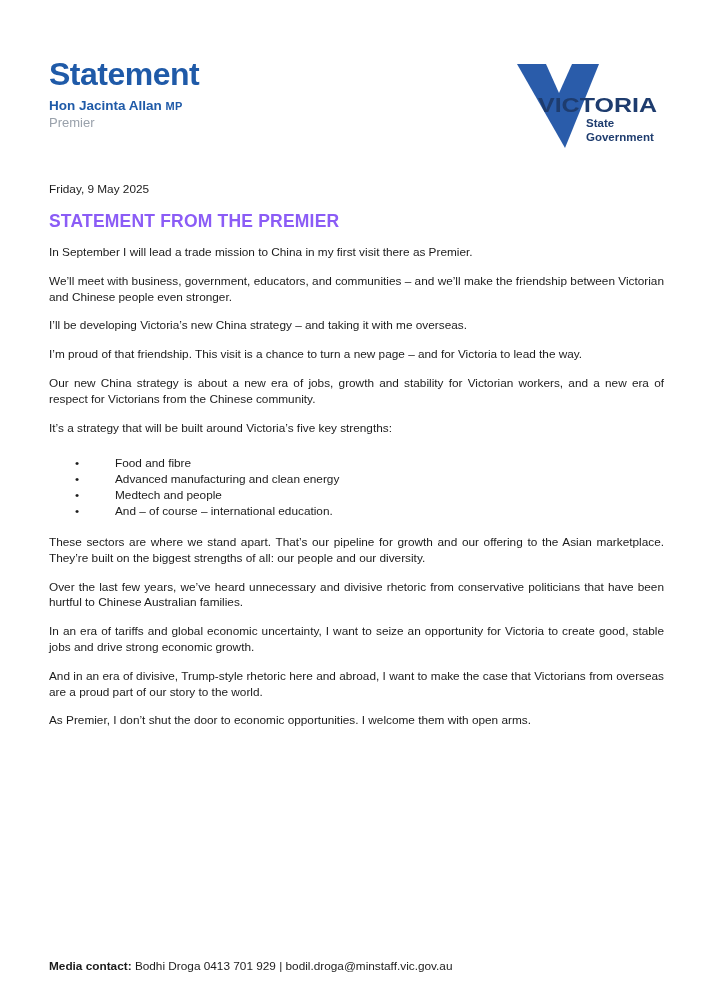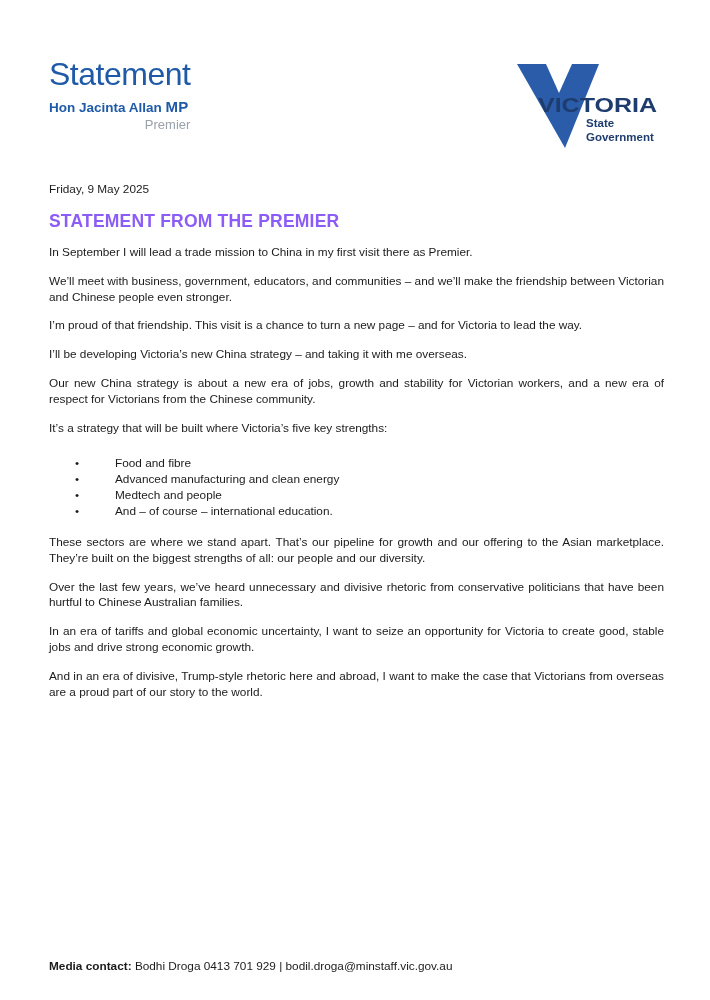--- a/index.html
+++ b/index.html
@@ -16,39 +16,38 @@
   }
   
   .masthead {
     display: flex;
     justify-content: space-between;
     align-items: flex-start;
     height: 92px;
   }
   .mast-title {
     font-size: 32px;
-    font-weight: normal;
+    font-weight: bold;
     color: #1f5aa8;
     letter-spacing: -0.5px;
     line-height: 1;
   }
   .mast-author {
     margin-top: 9px;
     font-size: 13.5px;
     font-weight: bold;
     color: #1f5aa8;
     line-height: 1.1;
   }
-  .postnominal { font-size: 15px; letter-spacing: 0.3px; }
+  .postnominal { font-size: 11px; letter-spacing: 0.3px; }
   .mast-role {
     margin-top: 2px;
     font-size: 13px;
     color: #99a1ab;
     line-height: 1.1;
-    text-align: right;
   }
   .logo { margin-top: 2px; flex: 0 0 auto; }
   
   .date-line { margin: 32px 0 0; font-size: 11.8px; }
   .main-heading {
     margin: 15px 0 0;
     font-size: 17.5px;
     font-weight: bold;
     color: #8b5cf6;
     letter-spacing: 0.2px;
@@ -106,36 +105,37 @@
       </svg>
     </div>
   </header>
 
   <main>
     <p class="date-line">Friday, 9 May 2025</p>
     <h1 class="main-heading">STATEMENT FROM THE PREMIER</h1>
 
     <p class="body-p">In September I will lead a trade mission to China in my first visit there as Premier.</p>
     <p class="body-p">We’ll meet with business, government, educators, and communities – and we’ll make the friendship between Victorian and Chinese people even stronger.</p>
+    <p class="body-p">I’ll be developing Victoria’s new China strategy – and taking it with me overseas.</p>
     <p class="body-p">I’m proud of that friendship. This visit is a chance to turn a new page – and for Victoria to lead the way.</p>
-    <p class="body-p">I’ll be developing Victoria’s new China strategy – and taking it with me overseas.</p>
     <p class="body-p">Our new China strategy is about a new era of jobs, growth and stability for Victorian workers, and a new era of respect for Victorians from the Chinese community.</p>
-    <p class="body-p">It’s a strategy that will be built where Victoria’s five key strengths:</p>
+    <p class="body-p">It’s a strategy that will be built around Victoria’s five key strengths:</p>
 
     <ul class="strengths-list">
       <li>Food and fibre</li>
       <li>Advanced manufacturing and clean energy</li>
       <li>Medtech and people</li>
       <li>And – of course – international education.</li>
     </ul>
 
     <p class="body-p">These sectors are where we stand apart. That’s our pipeline for growth and our offering to the Asian marketplace. They’re built on the biggest strengths of all: our people and our diversity.</p>
     <p class="body-p">Over the last few years, we’ve heard unnecessary and divisive rhetoric from conservative politicians that have been hurtful to Chinese Australian families.</p>
     <p class="body-p">In an era of tariffs and global economic uncertainty, I want to seize an opportunity for Victoria to create good, stable jobs and drive strong economic growth.</p>
     <p class="body-p">And in an era of divisive, Trump-style rhetoric here and abroad, I want to make the case that Victorians from overseas are a proud part of our story to the world.</p>
+    <p class="body-p">As Premier, I don’t shut the door to economic opportunities. I welcome them with open arms.</p>
   </main>
 
   <footer class="footer-contact">
     <span class="footer-label">Media contact:</span>
     <span>Bodhi Droga 0413 701 929 | bodil.droga@minstaff.vic.gov.au</span>
   </footer>
 
 </div>
 
 </body></html>

